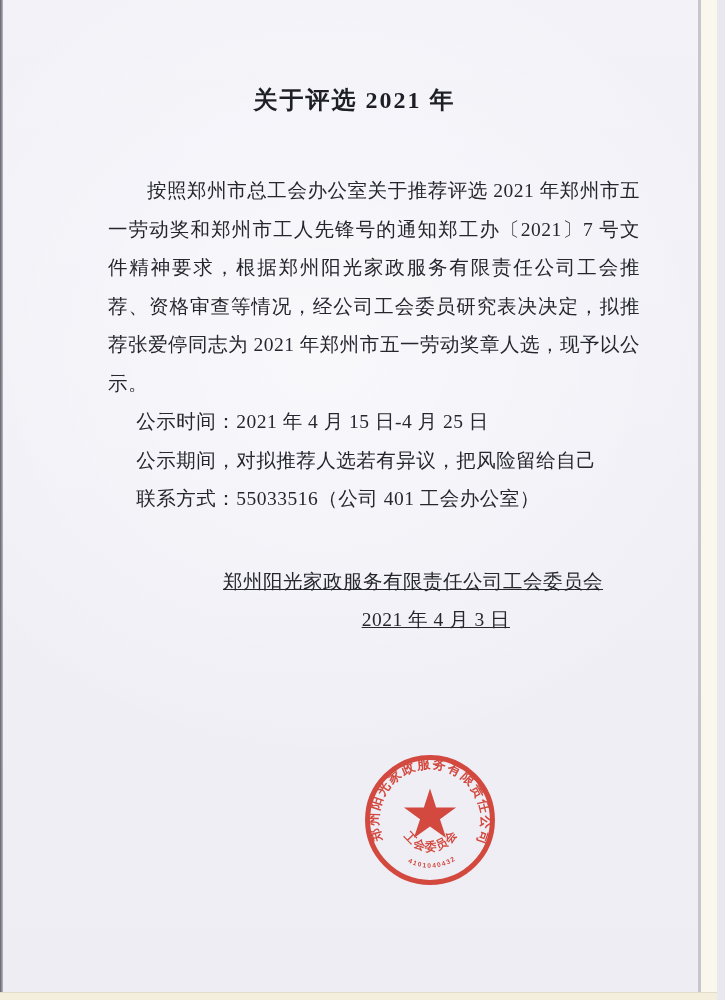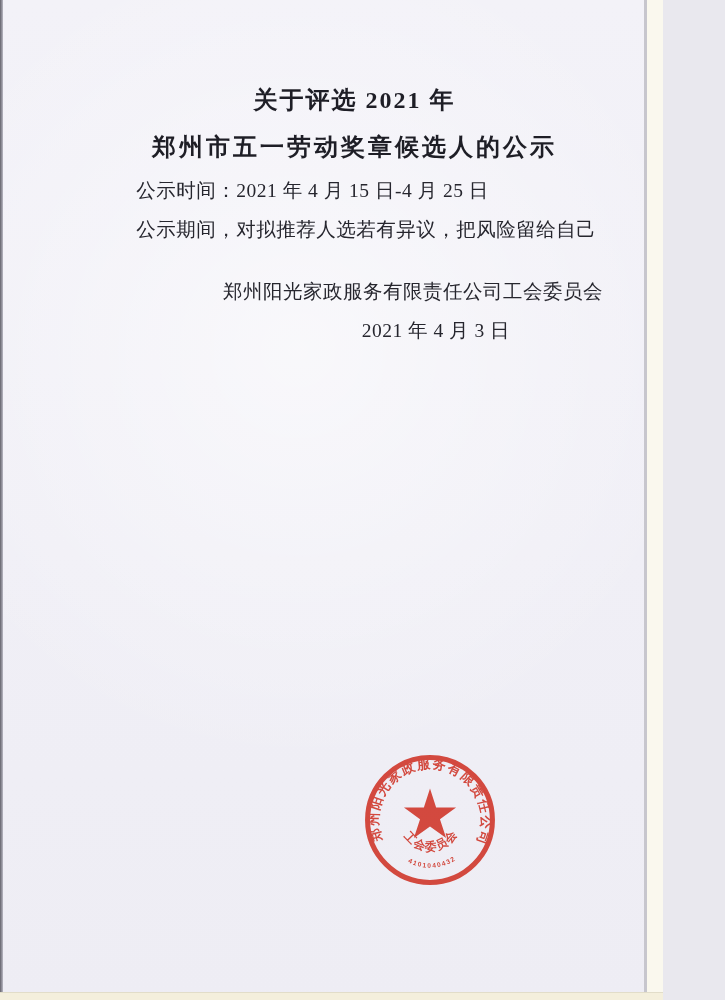--- a/index.html
+++ b/index.html
@@ -2,21 +2,21 @@
 <html><head>
 <meta charset="utf-8">
 <style>
   html,body{margin:0;padding:0;}
   body{
     width:725px;height:1000px;
     background:#e9e8ee;
     font-family:"Liberation Serif","DejaVu Serif",serif;
   }
   .scan-page{
-    position:relative;width:663px;height:1000px;overflow:hidden;
+    position:relative;width:717px;height:1000px;overflow:hidden;
     background:
       radial-gradient(ellipse 90% 60% at 45% 35%, rgba(255,255,255,.55), rgba(255,255,255,0) 70%),
       linear-gradient(180deg,#f3f2f8 0%,#f0eff6 55%,#eeedf4 100%);
     color:#26262e;
   }
   .edge-left{
     position:absolute;left:0;top:0;width:3px;height:100%;
     background:linear-gradient(90deg,#63626b,#b9b8c3);
   }
   .scanner-strip-right{
@@ -34,46 +34,47 @@
   }
   .doc-title .line1{margin-top:84px;font-size:24px;letter-spacing:2px;}
   .doc-title .line2{margin-top:15px;font-size:24px;letter-spacing:3px;}
   .doc-body{
     position:absolute;left:108px;top:172px;width:532px;
     font-size:19.5px;line-height:38.5px;text-align:justify;
     letter-spacing:.5px;
   }
   .doc-body p{margin:0;text-indent:2em;}
   .notice-line{text-indent:1.45em;}
-  .signature-block{margin-top:24px;}
+  .signature-block{margin-top:44px;text-decoration:underline;}
   .signature-line{text-align:right;padding-right:37px;text-indent:0;}
   .date-line{text-align:right;padding-right:130px;text-indent:0;}
   .stamp{
     position:absolute;left:362px;top:752px;width:136px;height:136px;
     opacity:.88;mix-blend-mode:multiply;
   }
   .stamp svg{display:block;}
 </style>
 </head>
 <body>
 
 <div class="scan-page">
 
   <div class="edge-left"></div>
   <div class="scanner-strip-right"></div>
   <div class="edge-bottom"></div>
 
   <div class="doc-title">
     <div class="line1">关于评选 2021 年</div>
-    <div class="line2">郑州市五一劳动奖章候选人的公示</div>
   </div>
 
   <div class="doc-body">
+    <p>按照郑州市总工会办公室关于推荐评选 2021 年郑州市五一劳动奖和郑州市工人先锋号的通知郑工办〔2021〕7 号文件精神要求，根据郑州阳光家政服务有限责任公司工会推荐、资格审查等情况，经公司工会委员研究表决决定，拟推荐张爱停同志为 2021 年郑州市五一劳动奖章人选，现予以公示。</p>
     <div class="notice-line">公示时间：2021 年 4 月 15 日-4 月 25 日</div>
     <div class="notice-line">公示期间，对拟推荐人选若有异议，把风险留给自己</div>
+    <div class="notice-line">联系方式：55033516（公司 401 工会办公室）</div>
 
     <div class="signature-block">
       <div class="signature-line">郑州阳光家政服务有限责任公司工会委员会</div>
       <div class="date-line">2021 年 4 月 3 日</div>
     </div>
   </div>
 
   <div class="stamp">
     <svg width="136" height="136" viewBox="0 0 134 134">
       <defs>

